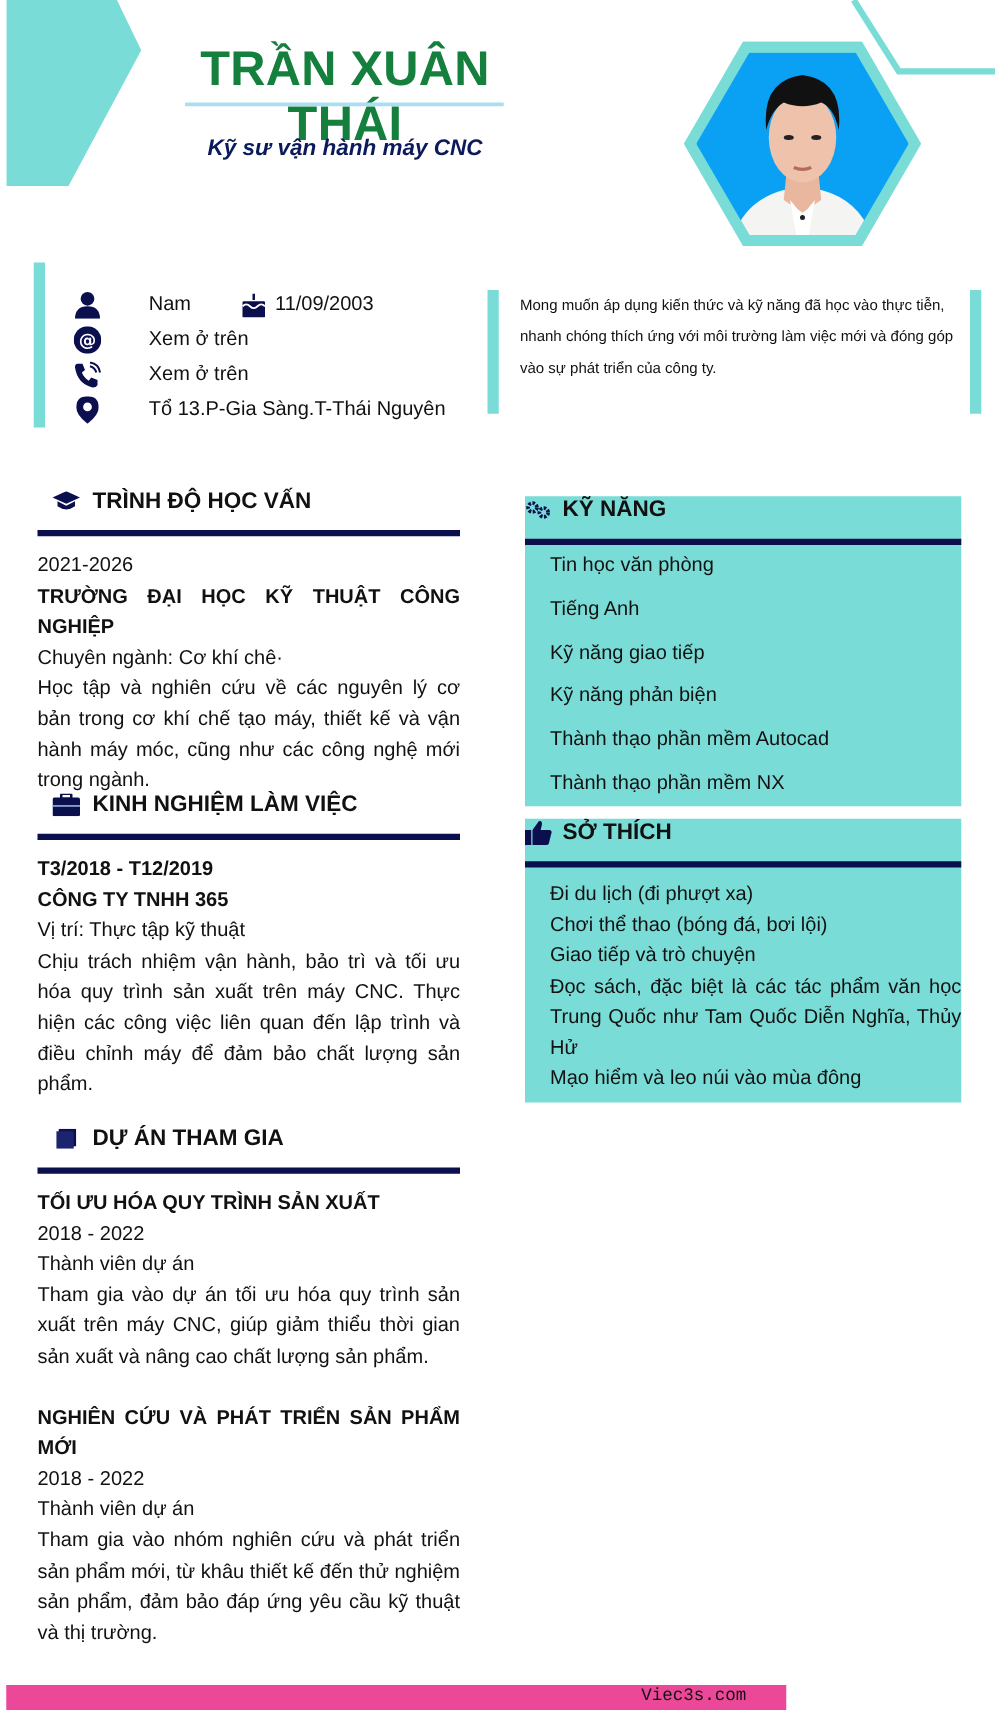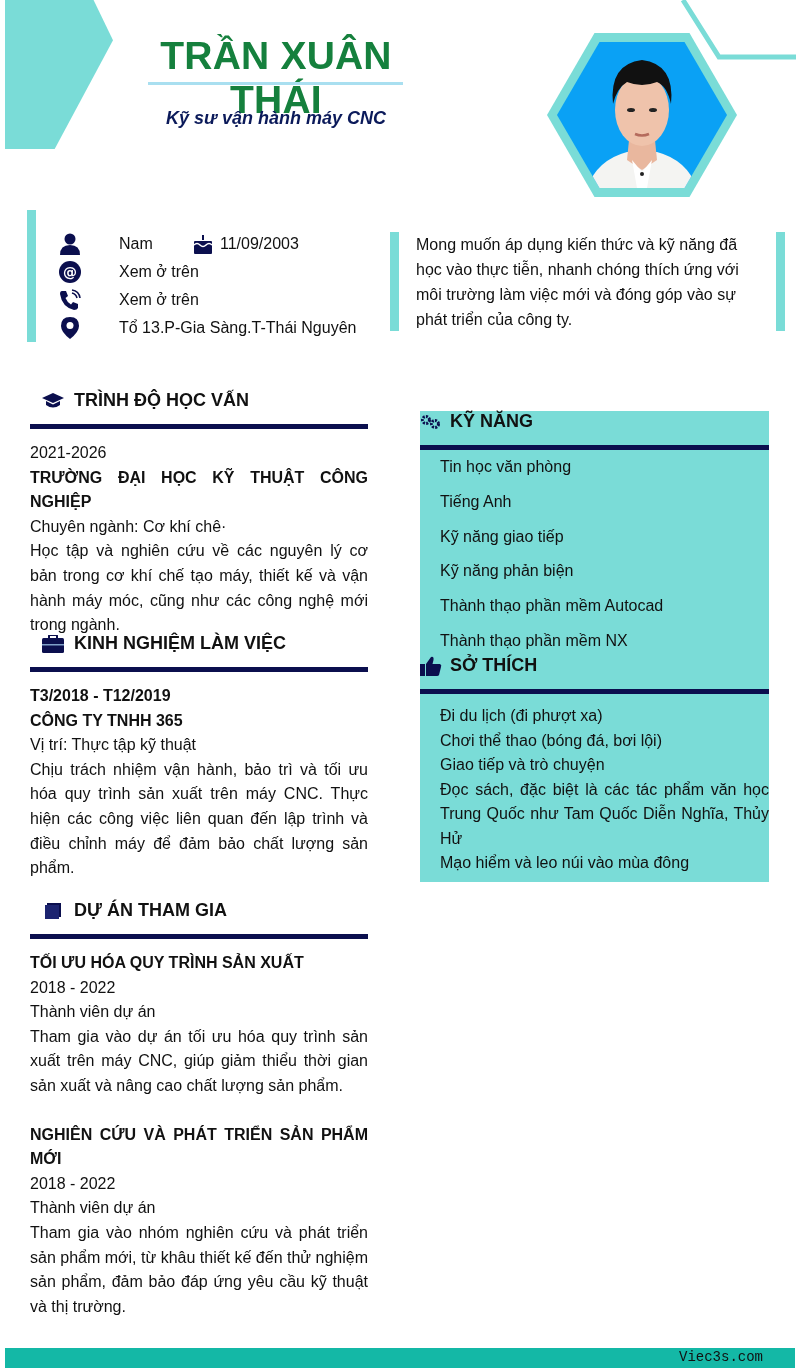--- a/index.html
+++ b/index.html
@@ -23,38 +23,38 @@
       clip-path: polygon(25% 0, 75% 0, 100% 50%, 75% 100%, 25% 100%, 0 50%); overflow: hidden; }
 
     .contact-bar { position: absolute; left: 27px; top: 210px; width: 9px; height: 132px; background: #7adcd7; }
     .contact { position: absolute; left: 59px; top: 230px; font-size: 16px; color: #111; }
     .contact .row { display: flex; align-items: center; height: 28px; gap: 32px; }
     .contact .icon { width: 22px; height: 22px; display: inline-flex; align-items: center; justify-content: center; margin-right: 6px; }
     .contact .dob { position: absolute; left: 133px; top: 0; display: flex; align-items: center; height: 28px; }
 
     .objective-bar-l { position: absolute; left: 390px; top: 232px; width: 9px; height: 99px; background: #7adcd7; }
     .objective-bar-r { position: absolute; left: 776px; top: 232px; width: 9px; height: 99px; background: #7adcd7; }
-    .objective { position: absolute; left: 416px; top: 232px; width: 348px; font-size: 16px; line-height: 25px; color: #111; }
+    .objective { position: absolute; left: 416px; top: 232px; width: 348px; font-size: 12px; line-height: 25px; color: #111; }
 
     .left-col { position: absolute; left: 30px; width: 338px; }
     .sec-head { display: flex; align-items: flex-start; height: 32px; font-size: 18px; font-weight: 700; color: #111; }
     .sec-head .sec-icon { width: 22px; height: 22px; margin: 0 10px 0 12px; display: inline-flex; align-items: center; justify-content: center; }
     .sec-rule { height: 5px; background: #0b0f4e; margin-top: 2px; margin-bottom: 12px; }
     .body-text { font-size: 16px; line-height: 24.6px; color: #111; text-align: justify; }
     .bold { font-weight: 700; }
 
     .right-box { position: absolute; left: 420px; width: 349px; background: #7adcd7; }
     .right-box .sec-head { height: 34px; }
     .right-box .sec-head .sec-icon { margin: 0 8px 0 0; }
     .right-box .sec-rule { margin: 0; }
     .skill-list { padding: 0 0 16px 20px; font-size: 16px; }
     .skill-list div { height: 34.8px; line-height: 34.8px; }
     .hobby-list { padding: 10px 0 6px 20px; font-size: 16px; line-height: 24.5px; text-align: justify; }
 
-    .footer { position: absolute; left: 5px; top: 1348px; width: 790px; height: 20px; background: #14b8a6; }
+    .footer { position: absolute; left: 5px; top: 1348px; width: 624px; height: 20px; background: #ec4899; }
     .footer span { position: absolute; right: 32px; top: 1px; font-family: "Liberation Mono", "DejaVu Sans Mono", monospace; font-size: 14px; color: #111; }
   </style>
 </head>
 <body>
 
 <div class="deco-left"></div>
 <svg class="deco-topright" viewBox="0 0 800 70">
   <polyline points="683,0 719,57 796,57" fill="none" stroke="#7adcd7" stroke-width="5"></polyline>
 </svg>
 
@@ -186,21 +186,21 @@
     <div class="body-text">Tham gia vào dự án tối ưu hóa quy trình sản xuất trên máy CNC, giúp giảm thiểu thời gian sản xuất và nâng cao chất lượng sản phẩm.</div>
   </div>
   <div style="margin-top:24px;">
     <div class="body-text bold">NGHIÊN CỨU VÀ PHÁT TRIỂN SẢN PHẨM MỚI</div>
     <div class="body-text">2018 - 2022</div>
     <div class="body-text">Thành viên dự án</div>
     <div class="body-text">Tham gia vào nhóm nghiên cứu và phát triển sản phẩm mới, từ khâu thiết kế đến thử nghiệm sản phẩm, đảm bảo đáp ứng yêu cầu kỹ thuật và thị trường.</div>
   </div>
 </div>
 
-<div class="right-box" style="top:411px; height:248px;">
+<div class="right-box" style="top:397px; height:248px;">
   <div class="sec-head">
     <span class="sec-icon">
       <svg width="22" height="16" viewBox="0 0 22 16">
           <circle cx="6" cy="6" r="3.5" fill="none" stroke="#0b0f4e" stroke-width="3" stroke-dasharray="2 1.2"></circle>
           <circle cx="15" cy="10" r="3.5" fill="none" stroke="#0b0f4e" stroke-width="3" stroke-dasharray="2 1.2"></circle>
         </svg>
     </span>
     <span>KỸ NĂNG</span>
   </div>
   <div class="sec-rule"></div>

